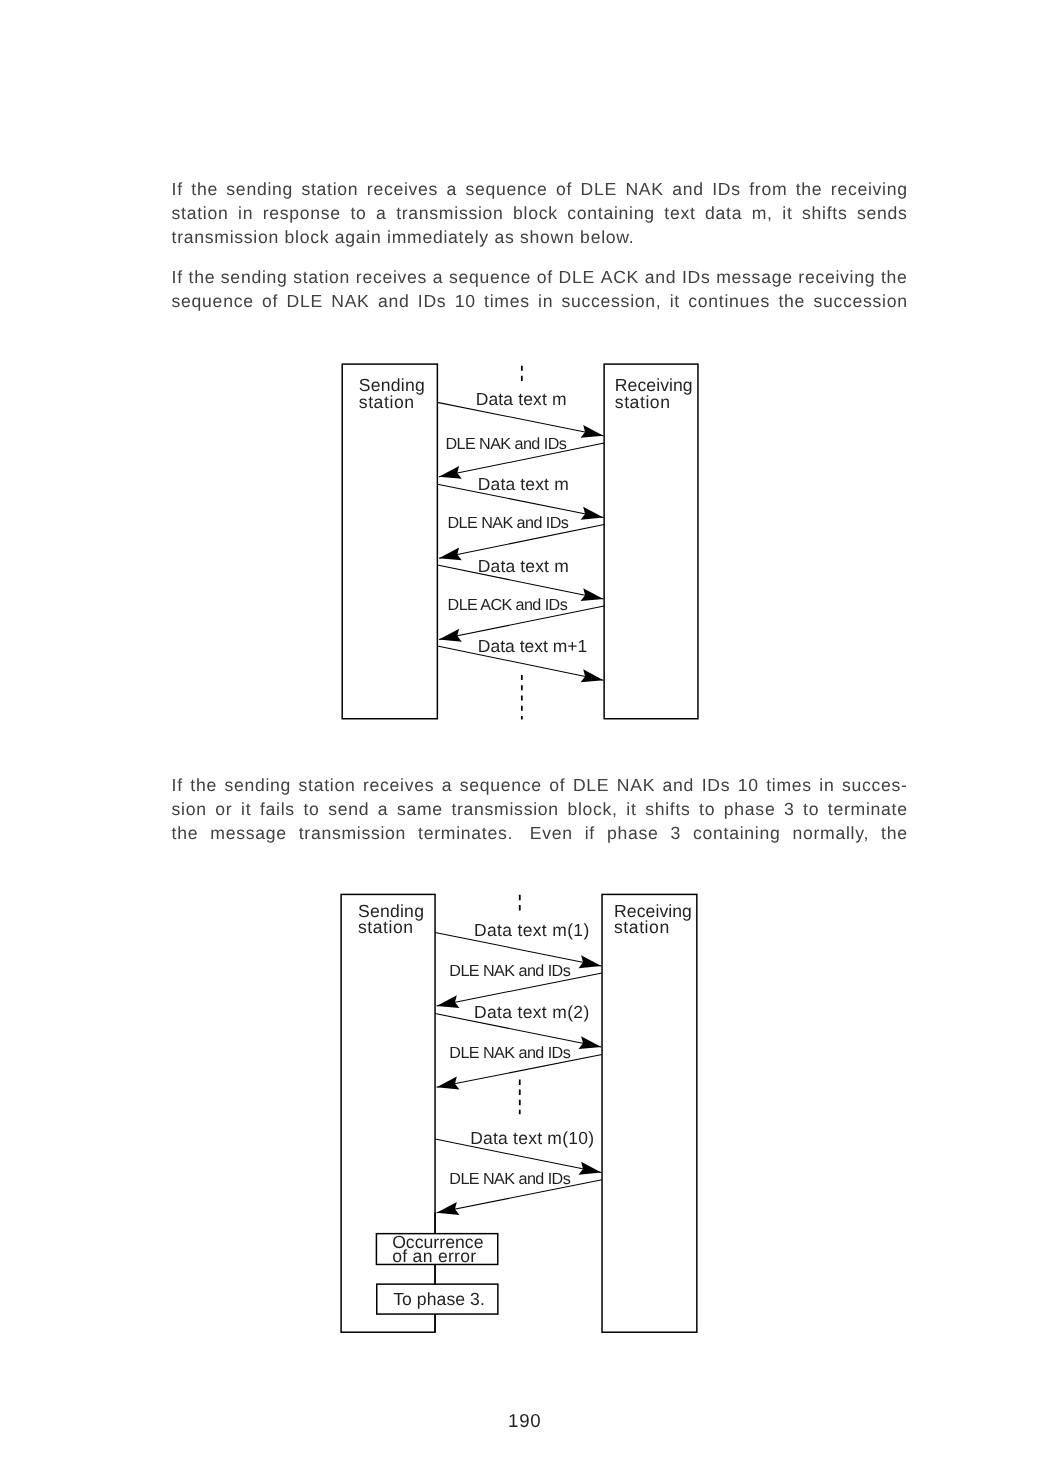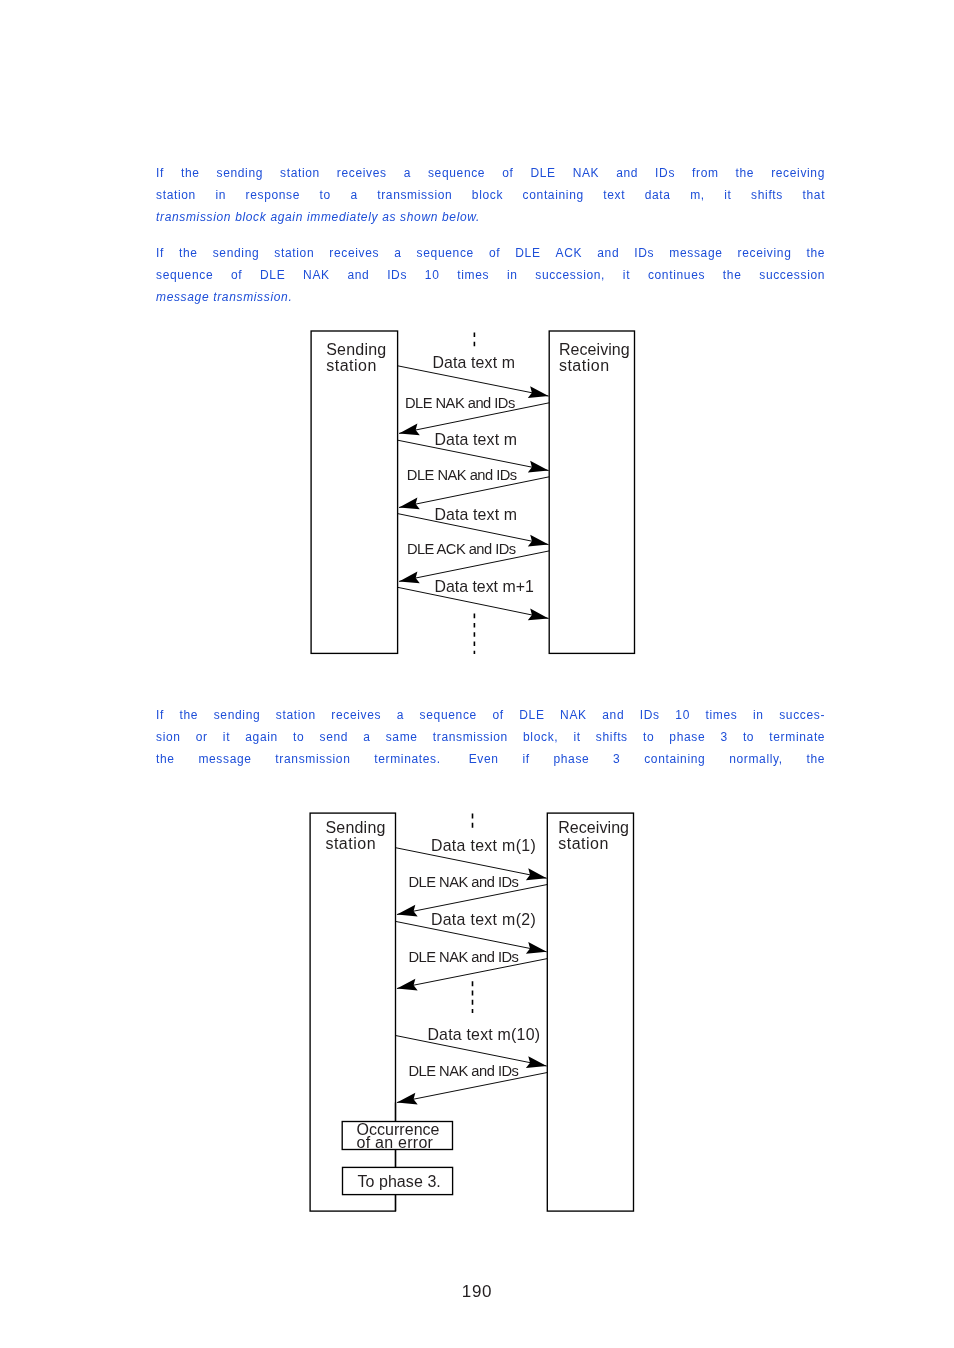--- a/index.html
+++ b/index.html
@@ -9,61 +9,60 @@
     font-family:"Liberation Sans", sans-serif;
     color:#231f20;
     position:relative;
     overflow:hidden;
   }
   .page { position:absolute; left:0; top:0; width:954px; height:1348px; background:#ffffff; }
 
   
   .para { position:absolute; left:156px; width:669.2px; }
   .tline {
-    font-size:12px;
+    font-size:16px;
     letter-spacing:0.65px;
     line-height:22.1px;
     height:22.1px;
-    color:#1d4ed8;
+    color:#404040;
     display:flex;
     justify-content:space-between;
     white-space:pre;
   }
-  .tline.flush { display:block;font-style:italic; }
+  .tline.flush { display:block; }
 
   .pagenum {
     position:absolute;
     left:0; width:954px;
     text-align:center;
     font-size:17px;
     letter-spacing:0.65px;
     color:#231f20;
   }
 
   #art { position:absolute; left:0; top:0; }
   #art text { font-family:"Liberation Sans", sans-serif; fill:#231f20; }
 </style>
 </head>
 <body>
 
 <div class="page">
 
   <div class="para" id="para1" style="top: 162.1px;">
       <div class="tline"><span>If</span><span>the</span><span>sending</span><span>station</span><span>receives</span><span>a</span><span>sequence</span><span>of</span><span>DLE</span><span>NAK</span><span>and</span><span>IDs</span><span>from</span><span>the</span><span>receiving</span></div>
-      <div class="tline"><span>station</span><span>in</span><span>response</span><span>to</span><span>a</span><span>transmission</span><span>block</span><span>containing</span><span>text</span><span>data</span><span>m,</span><span>it</span><span>shifts</span><span>that</span></div>
+      <div class="tline"><span>station</span><span>in</span><span>response</span><span>to</span><span>a</span><span>transmission</span><span>block</span><span>containing</span><span>text</span><span>data</span><span>m,</span><span>it</span><span>shifts</span><span>sends</span></div>
       <div class="tline flush">transmission block again immediately as shown below.</div>
     </div>
   <div class="para" id="para2" style="top: 241.8px;">
       <div class="tline"><span>If</span><span>the</span><span>sending</span><span>station</span><span>receives</span><span>a</span><span>sequence</span><span>of</span><span>DLE</span><span>ACK</span><span>and</span><span>IDs</span><span>message</span><span>receiving</span><span>the</span></div>
       <div class="tline"><span>sequence</span><span>of</span><span>DLE</span><span>NAK</span><span>and</span><span>IDs</span><span>10</span><span>times</span><span>in</span><span>succession,</span><span>it</span><span>continues</span><span>the</span><span>succession</span></div>
-      <div class="tline flush">message transmission.</div>
     </div>
   <div class="para" id="para3" style="top: 704.3px;">
       <div class="tline"><span>If</span><span>the</span><span>sending</span><span>station</span><span>receives</span><span>a</span><span>sequence</span><span>of</span><span>DLE</span><span>NAK</span><span>and</span><span>IDs</span><span>10</span><span>times</span><span>in</span><span>succes-</span></div>
-      <div class="tline"><span>sion</span><span>or</span><span>it</span><span>again</span><span>to</span><span>send</span><span>a</span><span>same</span><span>transmission</span><span>block,</span><span>it</span><span>shifts</span><span>to</span><span>phase</span><span>3</span><span>to</span><span>terminate</span></div>
+      <div class="tline"><span>sion</span><span>or</span><span>it</span><span>fails</span><span>to</span><span>send</span><span>a</span><span>same</span><span>transmission</span><span>block,</span><span>it</span><span>shifts</span><span>to</span><span>phase</span><span>3</span><span>to</span><span>terminate</span></div>
       <div class="tline"><span>the</span><span>message</span><span>transmission</span><span style="padding-right: 4.2px;">terminates.</span><span>Even</span><span>if</span><span>phase</span><span>3</span><span>containing</span><span>normally,</span><span>the</span></div>
     </div>
 
   <svg id="art" width="954" height="1348" viewBox="0 0 954 1348">
       <line x1="474.4" y1="332.4" x2="474.4" y2="346.3" stroke="#000000" stroke-width="1.6" stroke-dasharray="4.6 4.7"></line>
       <line x1="474.4" y1="613.6" x2="474.4" y2="654" stroke="#000000" stroke-width="1.6" stroke-dasharray="4.6 4.7"></line>
       <rect x="311.1" y="331" width="86.5" height="322.4" fill="none" stroke="#000000" stroke-width="1.35"></rect>
       <rect x="549.2" y="331" width="85.29999999999995" height="322.4" fill="none" stroke="#000000" stroke-width="1.35"></rect>
       <text x="326.2" y="355" font-size="16" text-anchor="start" textLength="60" lengthAdjust="spacing">Sending</text>
       <text x="326.2" y="370.8" font-size="16" text-anchor="start" textLength="50.2" lengthAdjust="spacing">station</text>

